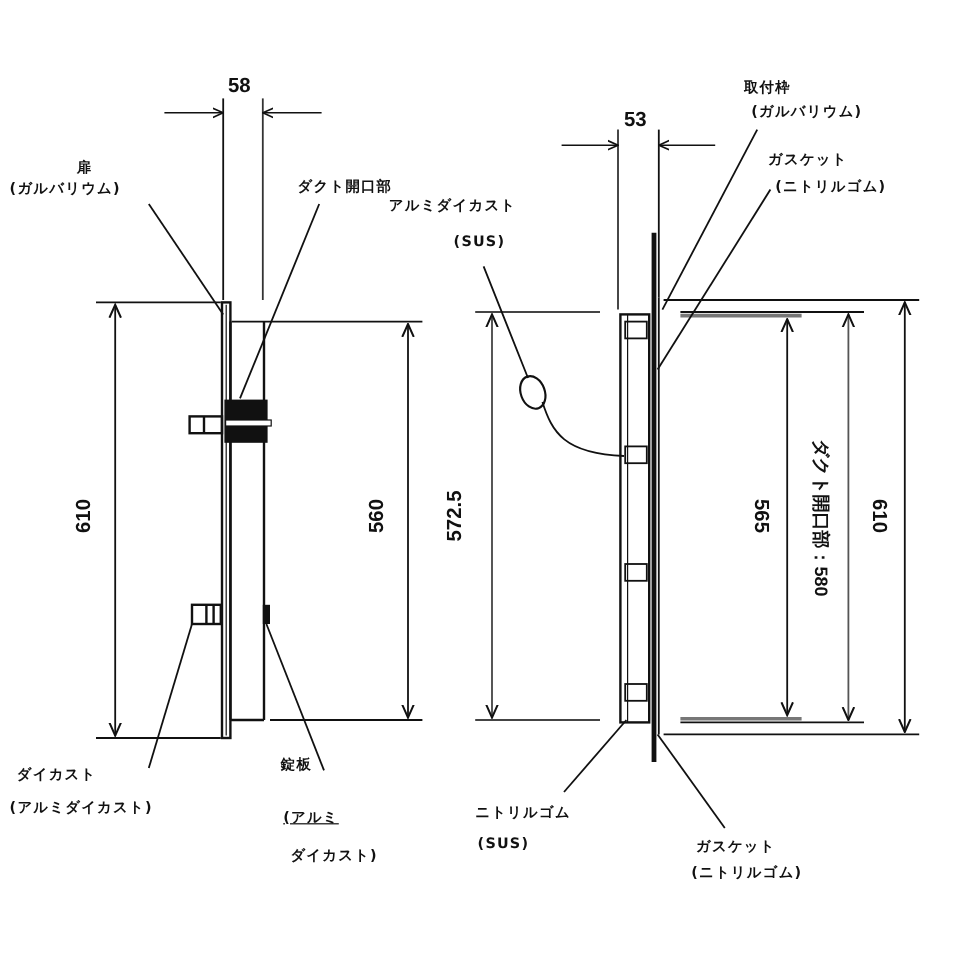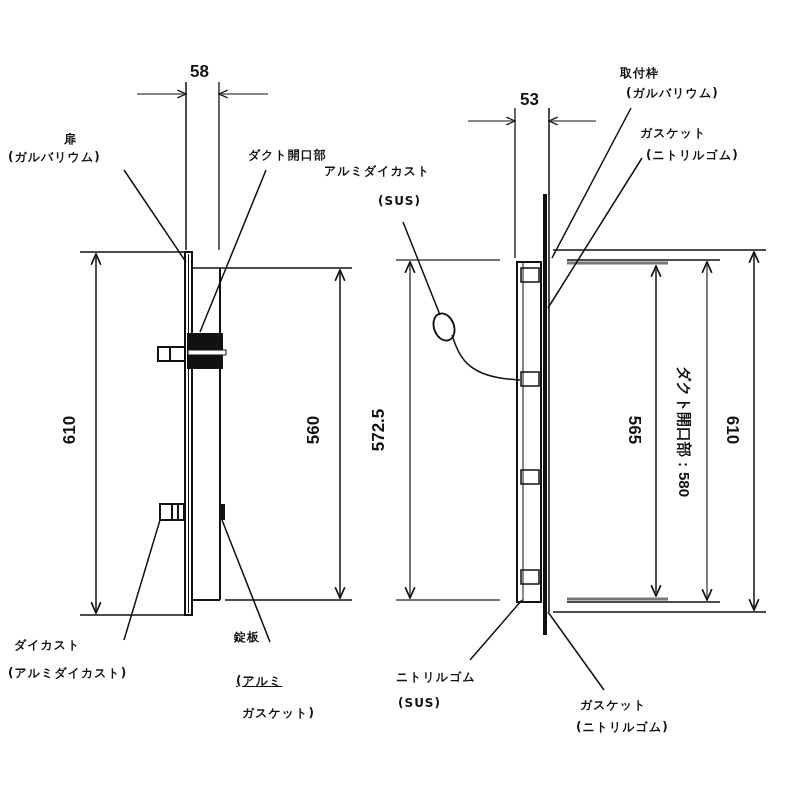--- a/index.html
+++ b/index.html
@@ -112,21 +112,21 @@
 <div class="dim vert" style="left:300px;top:420px;">560</div>
 
 <div class="lbl" style="left:64px;top:130px;">扉</div>
 <div class="lbl" style="left:8px;top:148px;">(ガルバリウム)</div>
 <div class="lbl" style="left:248px;top:146px;">ダクト開口部</div>
 
 <div class="lbl" style="left:14px;top:636px;">ダイカスト</div>
 <div class="lbl" style="left:8px;top:664px;">(アルミダイカスト)</div>
 <div class="lbl" style="left:234px;top:628px;">錠板</div>
 <div class="lbl" style="left:236px;top:672px;text-decoration:underline;">(アルミ</div>
-<div class="lbl" style="left:242px;top:704px;">ガスケット)</div>
+<div class="lbl" style="left:242px;top:704px;">ダイカスト)</div>
 
 <div class="dim" style="left:520px;top:90px;">53</div>
 <div class="dim vert" style="left:358px;top:420px;">572.5</div>
 <div class="dim vert90" style="left:620px;top:420px;">565</div>
 <div class="dim vert90" style="left:618px;top:422px;font-size:15px;">ダクト開口部：580</div>
 <div class="dim vert90" style="left:718px;top:420px;">610</div>
 
 <div class="lbl" style="left:620px;top:64px;">取付枠</div>
 <div class="lbl" style="left:626px;top:84px;">(ガルバリウム)</div>
 <div class="lbl" style="left:640px;top:124px;">ガスケット</div>

